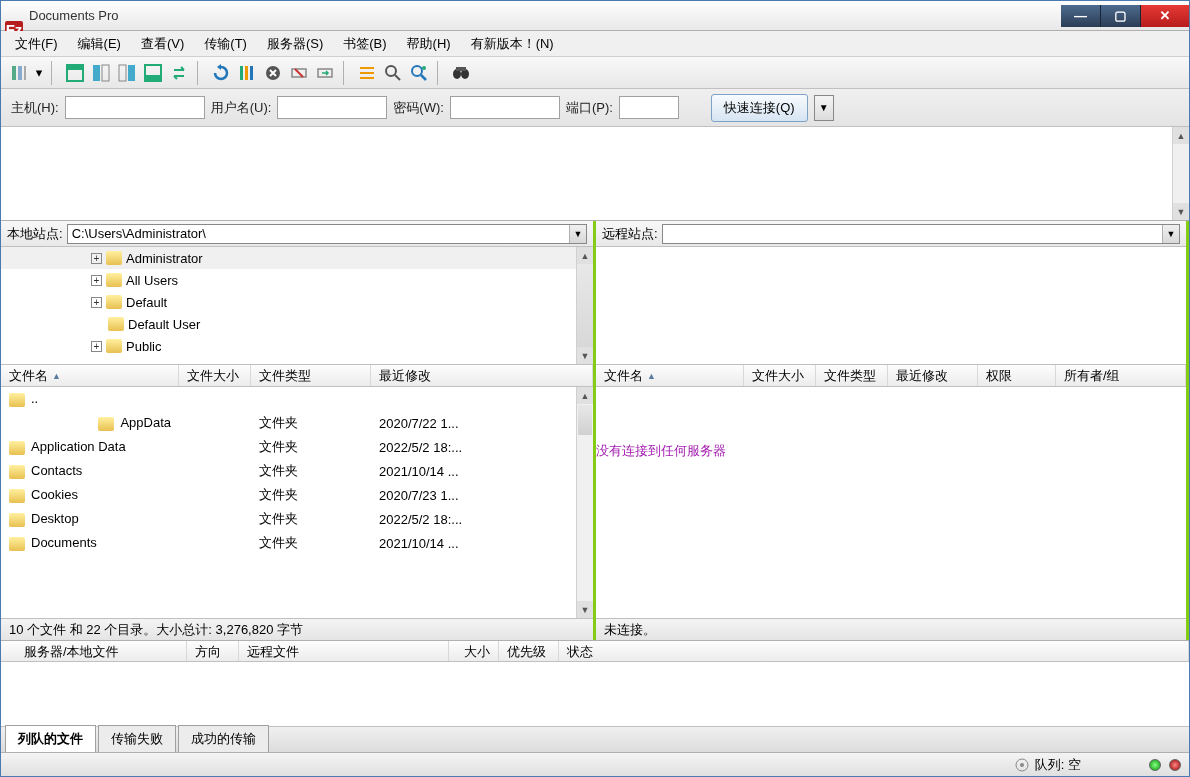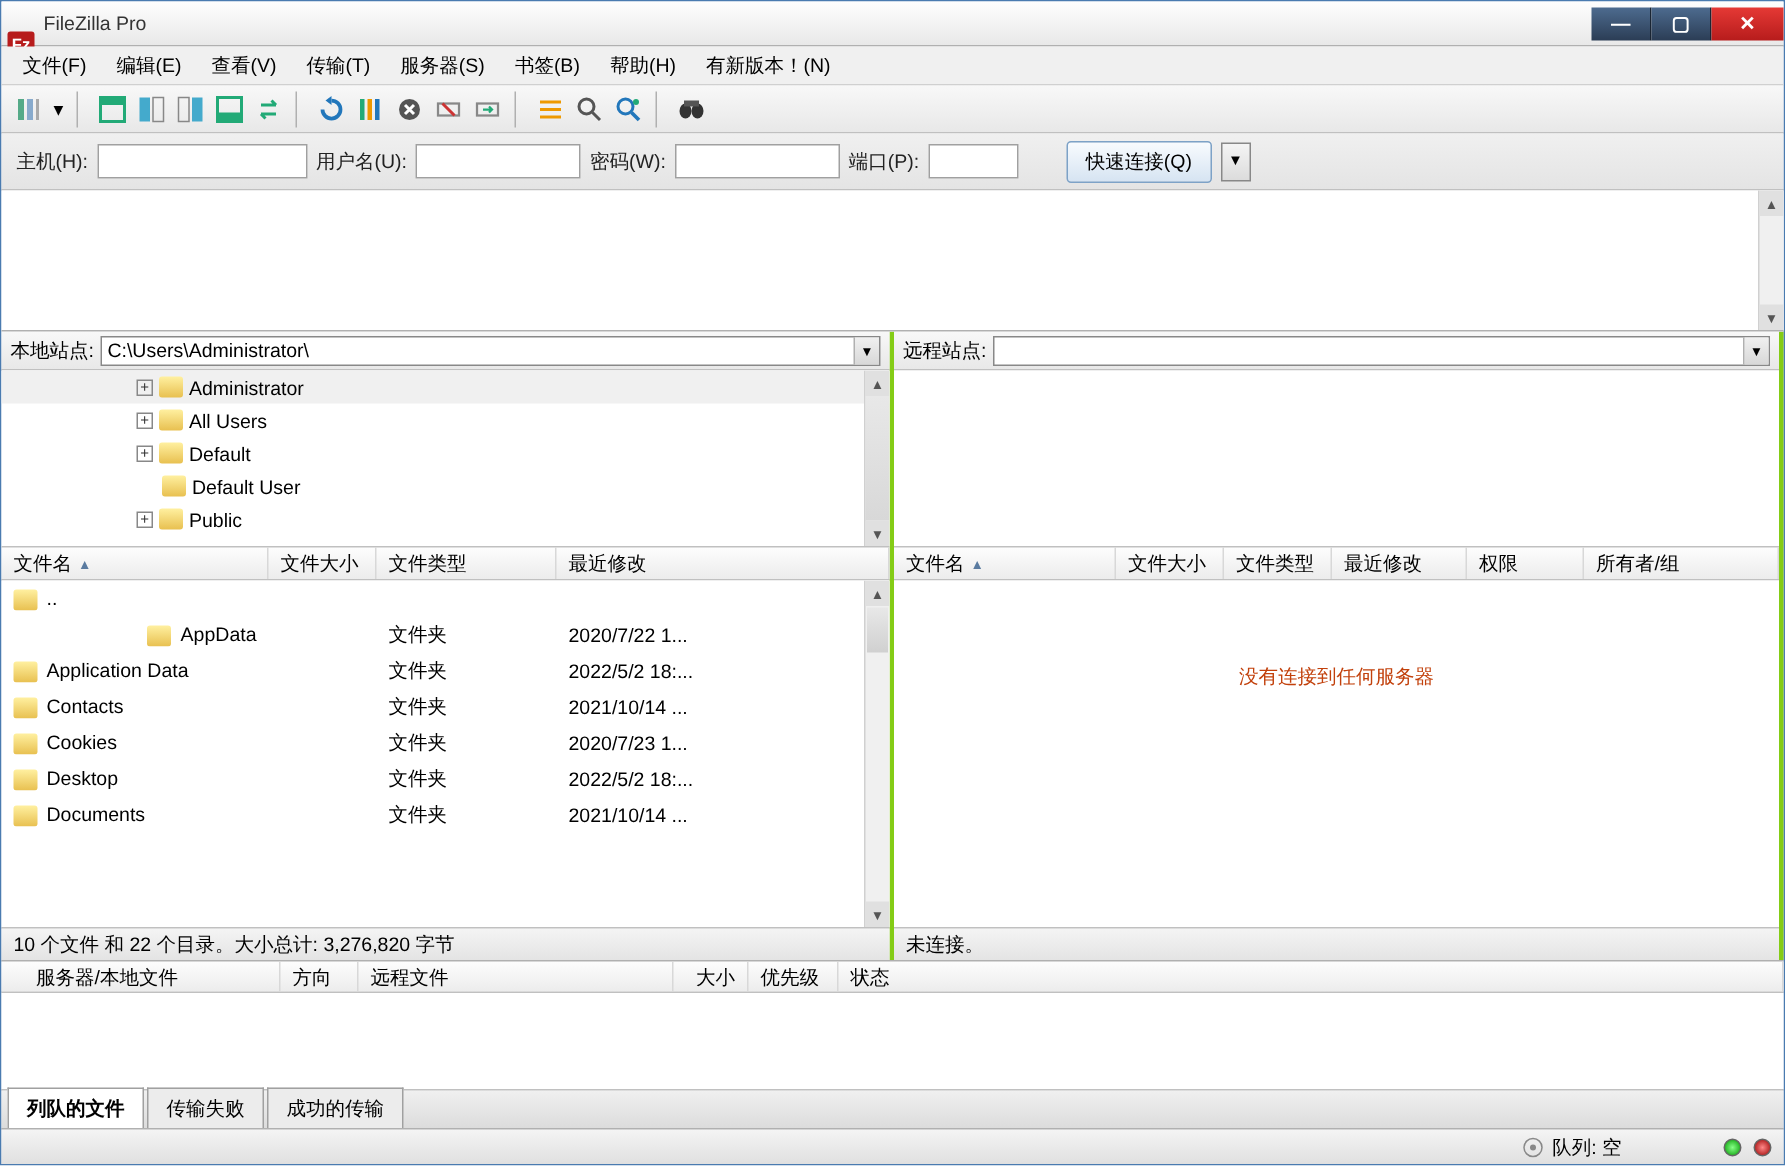--- a/index.html
+++ b/index.html
@@ -1,19 +1,19 @@
 <!DOCTYPE html>
 <html><head>
 <meta charset="utf-8">
 <style>
 * { margin: 0; padding: 0; box-sizing: border-box; font-family: "Microsoft YaHei", "Segoe UI", sans-serif; font-size: 13px; }
 body { background: #fff; user-select: none; }
 .window { width: 1190px; height: 777px; display: flex; flex-direction: column; border: 1px solid #4a7bb0; }
 .titlebar { height: 30px; background: linear-gradient(#fefefe,#e8e8e8); display: flex; align-items: center; padding: 0 4px; border-bottom: 1px solid #b0b0b0; }
-.titlebar .app-icon { width: 18px; height: 18px; background: #b71c1c; color: #fff; font-weight: bold; font-size: 11px; display: flex; align-items: center; justify-content: center; border-radius: 2px; margin-right: 6px; margin-top: 28px; }
+.titlebar .app-icon { width: 18px; height: 18px; background: #b71c1c; color: #fff; font-weight: bold; font-size: 15px; display: flex; align-items: center; justify-content: center; border-radius: 2px; margin-right: 6px; margin-top: 28px; }
 .titlebar .title { color: #333; flex: 1; }
 .winbtns { display: flex; margin-right: -4px; }
 .winbtn { width: 40px; height: 22px; display: flex; align-items: center; justify-content: center; font-weight: bold; }
 .winbtn.min, .winbtn.max { background: linear-gradient(#4d6b8f,#2b3d55); color: #fff; border-right:1px solid #1a2533;}
 .winbtn.close { background: linear-gradient(#e53935,#b71c1c); color: #fff; width: 48px; }
 .menubar { height: 26px; background: #f0f0f0; display: flex; align-items: center; padding: 0 6px; gap: 4px; border-bottom: 1px solid #d0d0d0; }
 .menubar .mitem { padding: 3px 8px; cursor: default; }
 .toolbar { height: 32px; background: linear-gradient(#f8f8f8,#e8e8e8); display: flex; align-items: center; padding: 0 6px; gap: 2px; border-bottom: 1px solid #c0c0c0; }
 .tbtn { width: 24px; height: 24px; display: flex; align-items: center; justify-content: center; border: 1px solid transparent; cursor: default; }
 .tsep { width: 6px; height: 24px; border-left: 1px solid #b0b0b0; margin: 0 4px; }
@@ -37,21 +37,21 @@
 .tree .row.sel { background: #f0f0f0; }
 .tree .expander { width: 11px; height: 11px; border: 1px solid #888; font-size: 10px; line-height: 9px; text-align: center; cursor: default; color:#333;}
 .tree .folder-icon { width: 16px; height: 14px; background: linear-gradient(#fff0a0,#e8c050); border-radius: 2px; }
 .listhdr { height: 22px; background: linear-gradient(#fdfdfd,#ececec); display: flex; border-bottom: 1px solid #c0c0c0; }
 .listhdr .col { padding: 2px 8px; border-right: 1px solid #d8d8d8; display: flex; align-items: center; gap: 4px; font-size: 13px; }
 .list { flex: 1; background: #fff; overflow: hidden; position: relative; }
 .list .row { display: flex; align-items: center; height: 24px; }
 .list .cell { padding: 0 8px; overflow: hidden; white-space: nowrap; }
 .list .fileicon { width: 16px; height: 14px; background: linear-gradient(#fff0a0,#e8c050); border-radius: 2px; margin-right: 6px; display: inline-block; vertical-align: middle; }
 .statusline { height: 22px; background: linear-gradient(#f4f4f4,#e4e4e4); padding: 2px 8px; border-top: 1px solid #c0c0c0; display: flex; align-items: center; }
-.center-msg { text-align: center; padding-top: 55px; color: #c2410c; }
+.center-msg { text-align: left; padding-top: 55px; color: #a21caf; }
 .queuehdr { height: 22px; background: linear-gradient(#fdfdfd,#ececec); display: flex; border-top: 1px solid #b0b0b0; border-bottom: 1px solid #c0c0c0; }
 .queuehdr .col { padding: 2px 8px; border-right: 1px solid #d8d8d8; }
 .queuebody { height: 64px; background: #fff; }
 .tabstrip { height: 26px; background: linear-gradient(#f0f0f0,#dcdcdc); display: flex; align-items: flex-end; padding: 0 4px; border-top: 1px solid #c0c0c0; }
 .tab { padding: 4px 12px; border: 1px solid #a0a0a0; border-bottom: none; background: #ececec; margin-right: 2px; cursor: default; font-size: 13px; }
 .tab.active { background: #fff; font-weight: bold; }
 .statusbar { height: 24px; background: linear-gradient(#f4f4f4,#e0e0e0); display: flex; align-items: center; padding: 0 8px; border-top: 1px solid #b0b0b0; }
 .statusbar .spacer { flex: 1; }
 .led { width: 12px; height: 12px; border-radius: 50%; margin-left: 8px; border: 1px solid #666; }
 .led.green { background: radial-gradient(#8f8,#090); }
@@ -60,21 +60,21 @@
 .sort-arrow { font-size: 9px; color: #5a7ba0; }
 svg { display: block; }
 </style>
 </head>
 <body>
 
 <div class="window">
 
   <div class="titlebar">
     <div class="app-icon">Fz</div>
-    <div class="title">FileZilla Pro</div>
+    <div class="title">Documents Pro</div>
     <div class="winbtns">
       <div class="winbtn min">—</div>
       <div class="winbtn max">▢</div>
       <div class="winbtn close">✕</div>
     </div>
   </div>
 
   <div class="menubar">
     <div class="mitem">文件(F)</div>
     <div class="mitem">编辑(E)</div>

